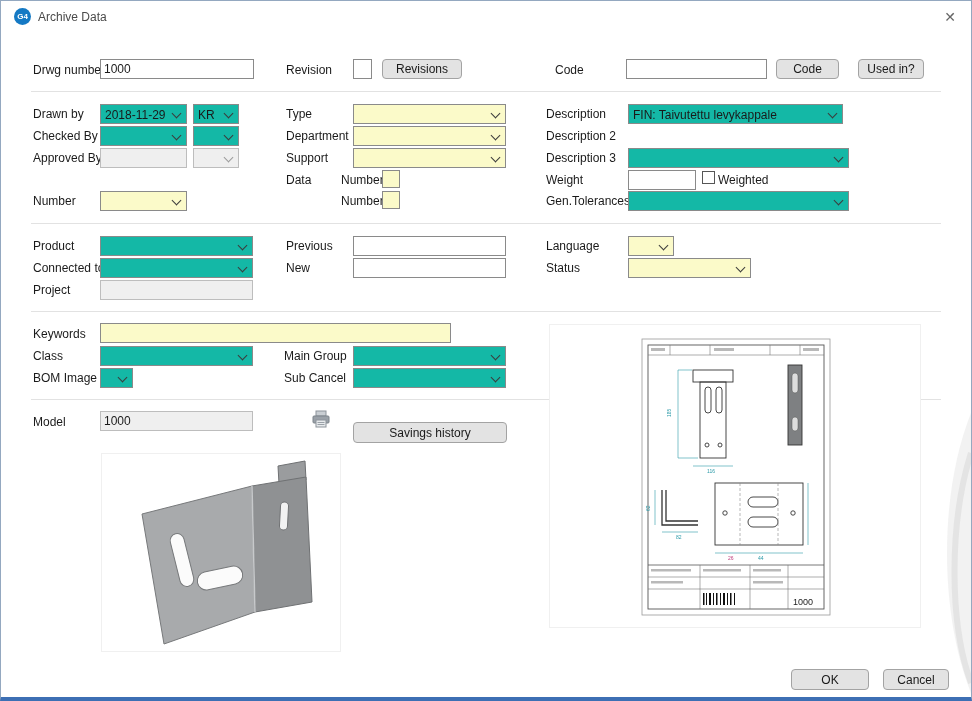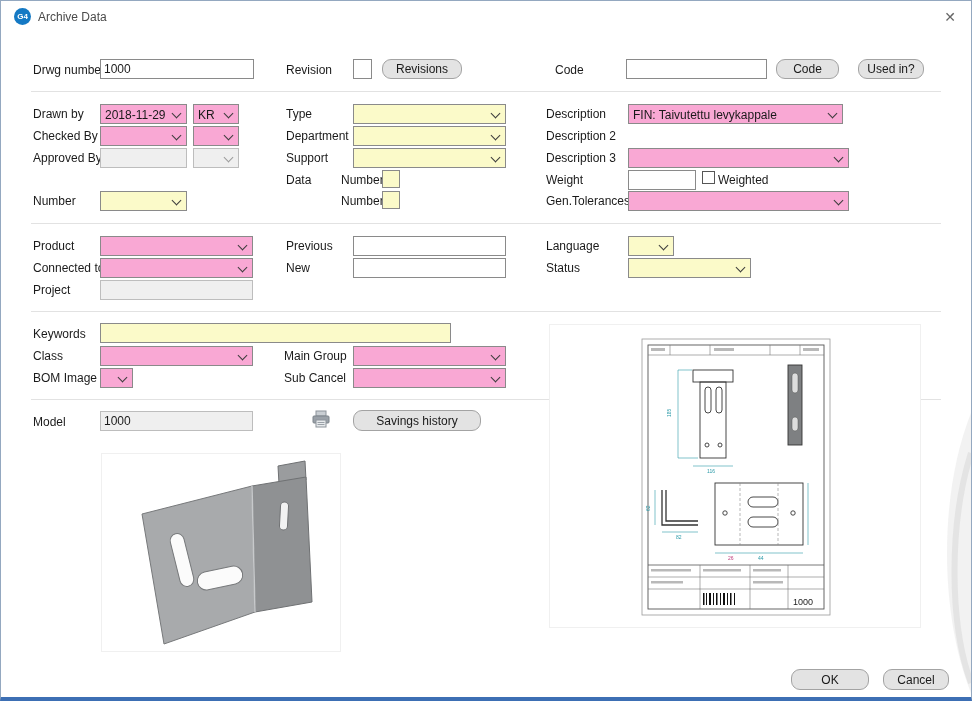--- a/index.html
+++ b/index.html
@@ -8,29 +8,29 @@
   .titlebar{position:absolute;left:0;top:0;right:0;height:30px;background:#ffffff;}
   .app-badge{position:absolute;left:13px;top:7px;width:17px;height:17px;border-radius:50%;
              background:#1479c4;color:#fff;font-size:8px;font-weight:bold;text-align:center;line-height:17px;}
   .title-text{position:absolute;left:37px;top:9px;font-size:12px;color:#4a4a4a;}
   .close-btn{position:absolute;right:10px;top:5px;width:22px;height:22px;font-size:14px;color:#666;
              text-align:center;line-height:22px;cursor:pointer;background:transparent;border:0;padding:0;}
   .lbl{position:absolute;font-size:12px;line-height:14px;color:#1a1a1a;white-space:nowrap;}
   .inp{position:absolute;box-sizing:border-box;height:20px;border:1px solid #8a8a8a;background:#fff;
        font:12px "Liberation Sans","DejaVu Sans",sans-serif;padding:0 3px;color:#1a1a1a;border-radius:0;}
   .small{height:18px;}
-  .combo{position:absolute;box-sizing:border-box;height:20px;border:1px solid #8a8a8a;background:#f9a8d4;cursor:default;}
+  .combo{position:absolute;box-sizing:border-box;height:20px;border:1px solid #8a8a8a;background:#14b8a6;cursor:default;}
   .combo .ct{position:absolute;left:4px;right:16px;top:3px;font-size:12px;white-space:nowrap;overflow:hidden;color:#1a1a1a;}
   .chev{position:absolute;right:6px;top:5px;width:6px;height:6px;border-right:1.5px solid #3c3c3c;
         border-bottom:1.5px solid #3c3c3c;transform:rotate(45deg);}
   .yellow{background:#fbfac9;}
   .dis{background:#efefef;border-color:#bdbdbd;}
   .dis .chev{border-color:#9c9c9c;}
   .btn{position:absolute;box-sizing:border-box;font:12px "Liberation Sans","DejaVu Sans",sans-serif;
-       background:#e3e3e3;border:1px solid #a3a3a3;color:#1a1a1a;padding:0;border-radius:9px;cursor:pointer;}
+       background:#e3e3e3;border:1px solid #a3a3a3;color:#1a1a1a;padding:0;border-radius:4px;cursor:pointer;}
   .sep{position:absolute;left:30px;width:910px;height:1px;background:#e2e2e2;}
   .cb{position:absolute;width:13px;height:13px;box-sizing:border-box;border:1px solid #565656;background:#fff;cursor:pointer;}
   .preview{position:absolute;background:#ffffff;border:1px solid #f0f0f0;}
   .icon-btn{position:absolute;background:transparent;border:0;padding:0;cursor:pointer;}
 </style>
 </head>
 <body>
 
 <div class="dialog">
 
@@ -175,21 +175,21 @@
   <input class="inp dis" style="left: 99px; top: 410px; width: 153px;" disabled="" value="1000">
   <button class="icon-btn" style="left:309px;top:407px;width:22px;height:22px">
     <svg width="22" height="22" viewBox="0 0 22 22">
       <rect x="6" y="3" width="10" height="5" fill="#c9ced3" stroke="#8d949b"></rect>
       <rect x="3" y="8" width="16" height="7" rx="1" fill="#9aa1a8" stroke="#7d848b"></rect>
       <rect x="6" y="12" width="10" height="7" fill="#e7eaec" stroke="#8d949b"></rect>
       <rect x="7.5" y="14" width="7" height="1" fill="#9aa1a8"></rect>
       <rect x="7.5" y="16" width="7" height="1" fill="#9aa1a8"></rect>
     </svg>
   </button>
-  <button class="btn" style="left:352px;top:409px;width:128px;height:21px">Savings history</button>
+  <button class="btn" style="left:352px;top:421px;width:154px;height:21px">Savings history</button>
 
   <div class="preview" style="left:100px;top:452px;width:238px;height:197px">
     <svg width="238" height="197" viewBox="0 0 238 197">
       <rect x="0" y="0" width="238" height="197" fill="#ffffff"></rect>
       <polygon points="176,12 203,7 204,26 177,30" fill="#9a9c9e" stroke="#6f7173" stroke-width="1"></polygon>
       <polygon points="150,32 204,23 210,148 153,158" fill="#8f9193" stroke="#6f7173" stroke-width="1"></polygon>
       <rect x="-4" y="-14" width="8" height="28" rx="4" transform="translate(182,62) rotate(3)" fill="#f2f2f2" stroke="#6f7173"></rect>
       <polygon points="150,32 40,60 62,190 153,158" fill="#a8aaac" stroke="#77797b" stroke-width="1"></polygon>
       <rect x="-7" y="-27" width="14" height="54" rx="7" transform="translate(80,106) rotate(-14)" fill="#fbfbfb" stroke="#77797b"></rect>
       <rect x="-23" y="-9" width="46" height="18" rx="9" transform="translate(118,124) rotate(-12)" fill="#fbfbfb" stroke="#77797b"></rect>

